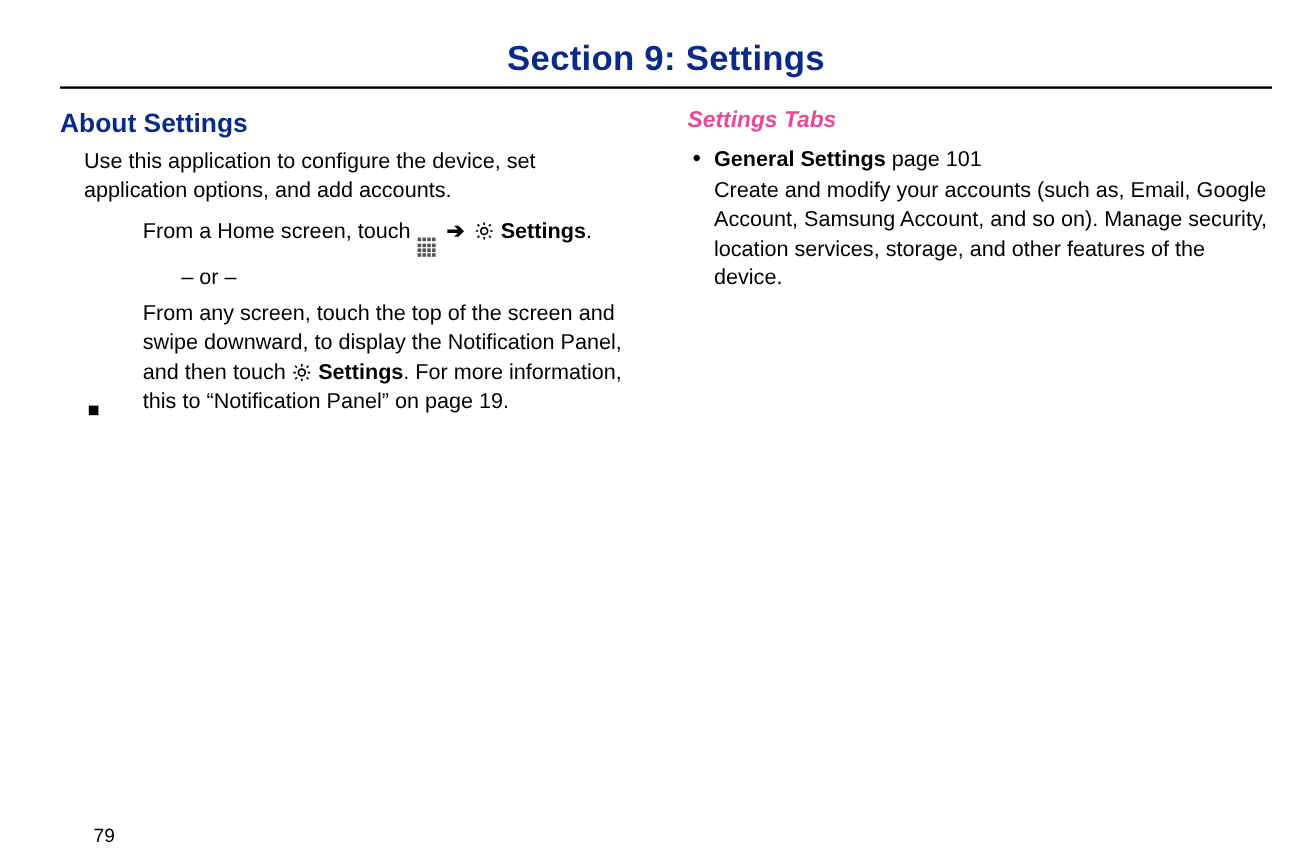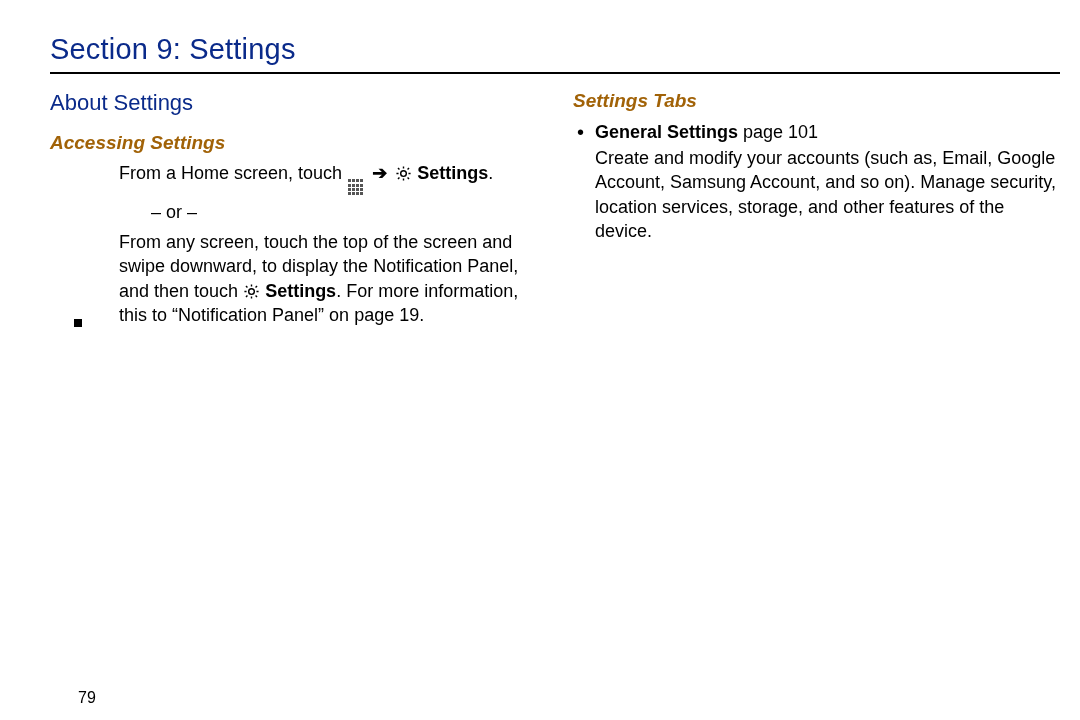--- a/index.html
+++ b/index.html
@@ -8,35 +8,36 @@
     font-family:Arial,Helvetica,sans-serif;
     font-size:18px;
     line-height:1.35;
     color:#000;
     background:#fff;
     box-sizing:border-box;
     padding:30px 20px 0 50px;
   }
   .section-title{
     color:#0a2a8a;
-    font-weight:400;
+    font-weight:700;
+    text-align:center;
   }
   h1.section-title{
     font-size:29px;
     margin:0 0 3px 0;
     letter-spacing:0.2px;
   }
   hr.rule{border:none;border-top:2px solid #000;margin:0 0 14px 0;}
   .columns{display:flex;gap:36px;}
   .col{flex:1 1 0;}
   h2.about{
-    color:#0a2a8a;font-weight:400;font-size:22px;margin:0 0 4px 0;
+    color:#0a2a8a;font-weight:700;font-size:22px;margin:0 0 4px 0;
   }
   h3.sub{
-    color:#a16207;font-style:italic;font-weight:900;font-size:19px;
+    color:#ec4899;font-style:italic;font-weight:900;font-size:19px;
     margin:12px 0 6px 0;
   }
   p{margin:4px 0 10px 0;}
   .indent1{padding-left:20px;}
   .row{display:flex;align-items:flex-end;gap:23px;}
   .sqbul{
     display:inline-block;width:8px;height:8px;background:#000;
     margin:7px 14px 0 4px;flex:0 0 auto;
   }
   .inline-icon{
@@ -65,22 +66,22 @@
 </head>
 <body>
 
 <h1 class="section-title">Section 9: Settings</h1>
 <hr class="rule">
 
 <div class="columns">
 
   <div class="col">
     <h2 class="about">About Settings</h2>
+    <p class="indent1">Use this application to configure the device, set application options, and add accounts.</p>
 
-    <h3 class="sub">Accessing Settings</h3>
 
     <div class="row indent1">
       <span class="sqbul"></span>
       <div>
         <span>From a Home screen, touch</span>
         
         <span class="inline-icon">
           <span class="grid-icon" style="display:inline-flex;flex-wrap:wrap;width:17px;">
             <span></span>
               <span></span>

